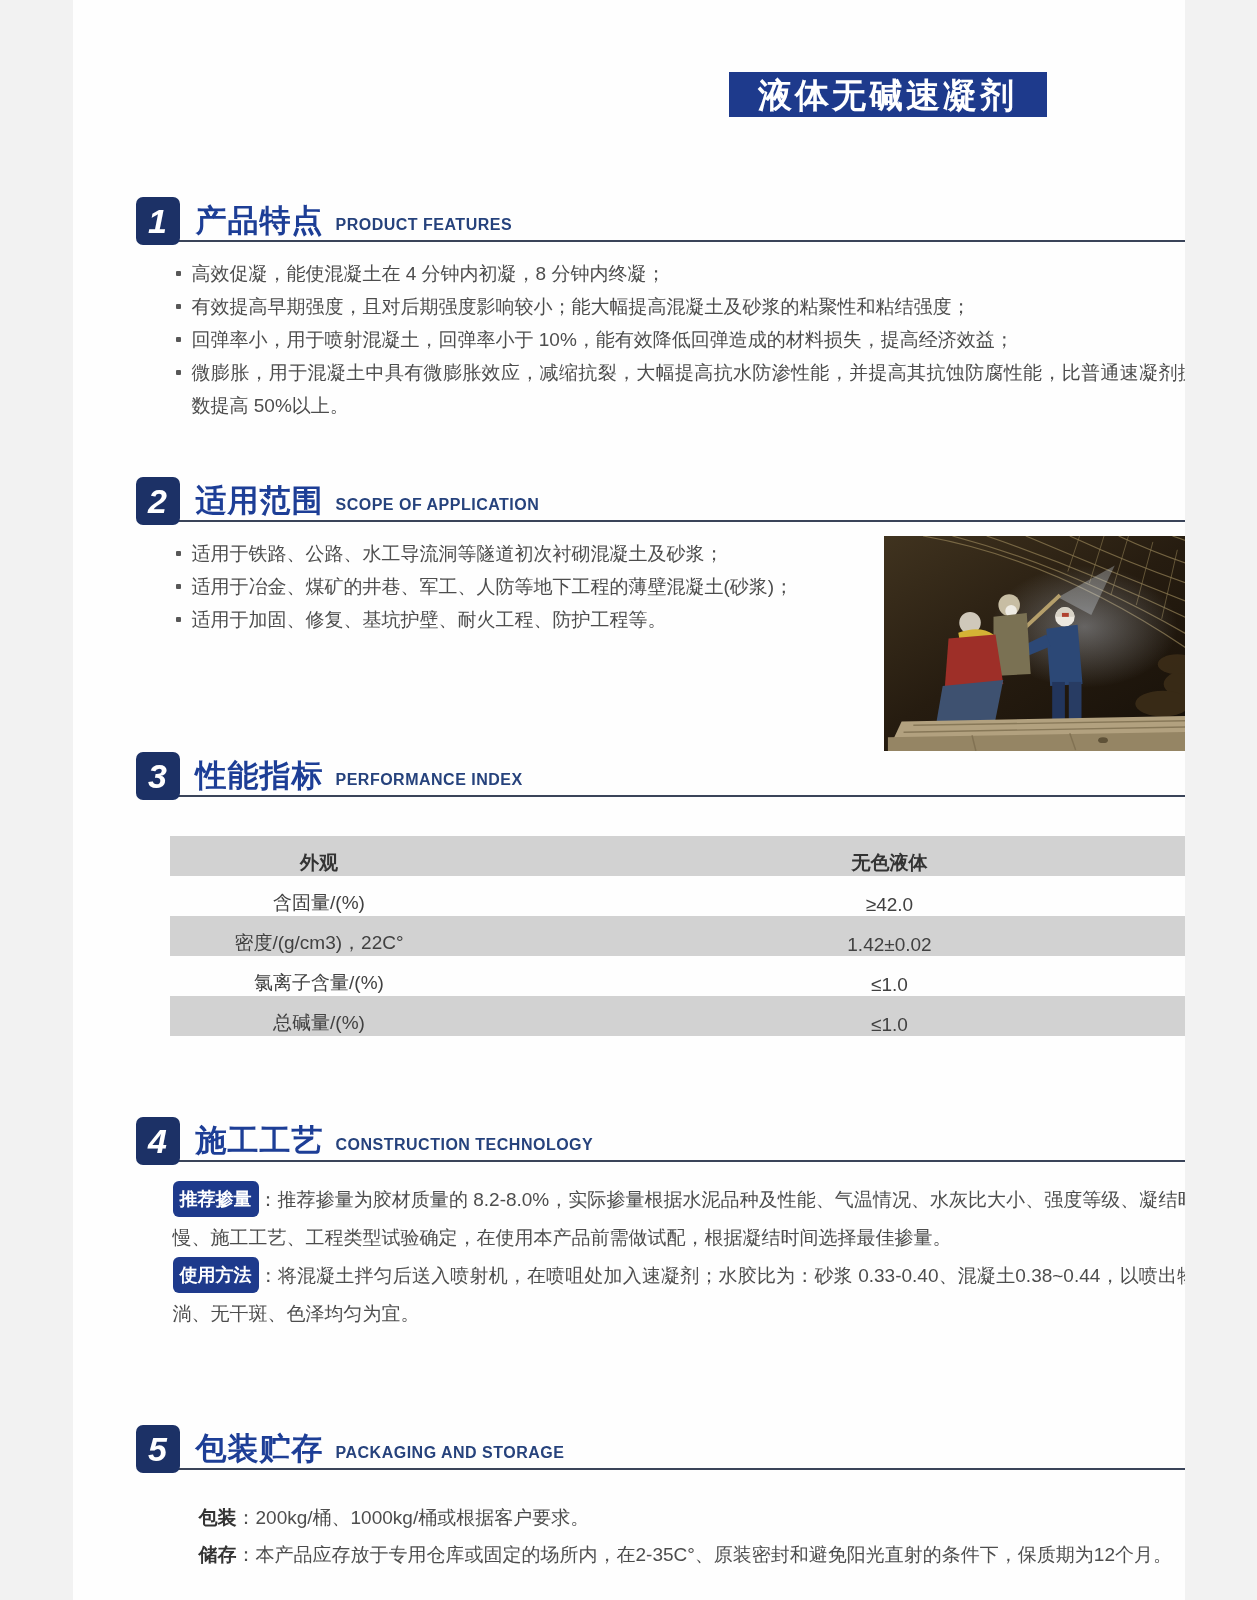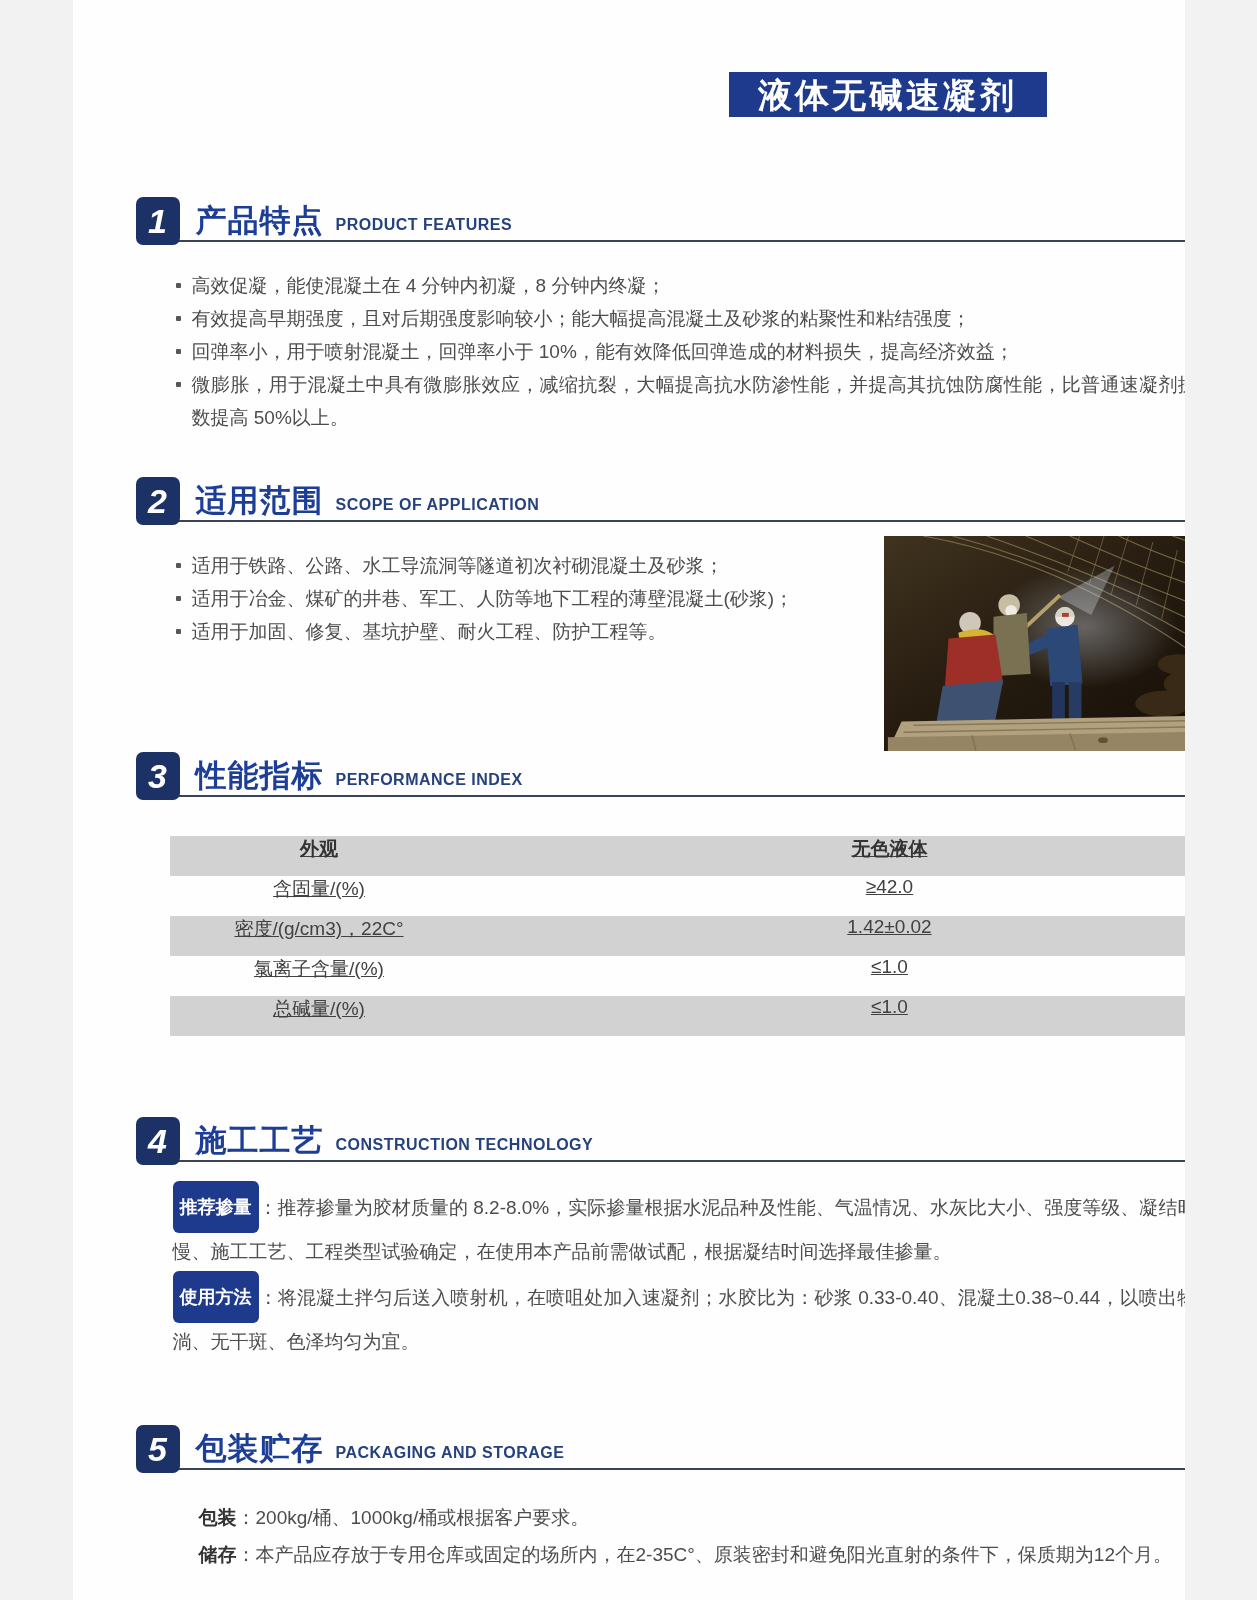--- a/index.html
+++ b/index.html
@@ -19,39 +19,39 @@
   .sec-header{position:relative;height:48px;display:flex;align-items:flex-end;}
   .sec-line{position:absolute;left:3px;right:0;bottom:3px;height:2px;background:#3a4459;}
   .num-box{
     position:relative;z-index:2;flex:0 0 44px;width:44px;height:48px;background:#1c3166;
     border-radius:7px;color:#fff;font-size:34px;font-weight:bold;font-style:italic;
     text-align:center;line-height:48px;
   }
   .sec-title{margin-left:16px;color:#1d3e96;font-size:31px;font-weight:bold;line-height:1;padding-bottom:9px;letter-spacing:1px;}
   .sec-en{margin-left:12px;color:#26427c;font-size:16px;font-weight:bold;letter-spacing:.5px;padding-bottom:11px;white-space:nowrap;}
   
-  .bullets{list-style:none;margin:24px 0 0;padding:0 0 0 38px;color:#4d4d4d;font-size:19px;}
+  .bullets{list-style:none;margin:12px 0 0;padding:0 0 0 38px;color:#4d4d4d;font-size:19px;}
   .bullets li{position:relative;padding-left:18px;line-height:33px;text-align:justify;}
   .bullets li::before{content:"";position:absolute;left:2px;top:14px;width:5px;height:5px;background:#575757;border-radius:1px;}
   
   .s2-row{display:flex;align-items:flex-start;}
   .s2-row .bullets{flex:0 0 655px;}
   .photo{margin-left:auto;margin-top:11px;width:352px;height:215px;display:block;background:#17110a;}
   
   .ptable{margin:36px 0 0 34px;width:1031px;font-size:19px;color:#414141;}
-  .ptable .row{display:flex;height:40px;align-items:flex-start;text-decoration:underline;}
+  .ptable .row{display:flex;height:40px;align-items:flex-end;}
   .ptable .gray{background:#d2d2d2;}
   .ptable .cell-l{width:29%;text-align:center;}
   .ptable .cell-r{width:71%;text-align:center;padding-left:110px;box-sizing:border-box;}
   .ptable .hdr .cell-l,.ptable .hdr .cell-r{font-weight:bold;color:#333;}
   
   .paras{margin:16px 0 0 37px;width:1062px;font-size:19px;line-height:38px;color:#4d4d4d;text-align:justify;}
   .paras p{margin:0;}
   .badge{display:inline-block;background:#1e3a8c;color:#fff;font-weight:bold;font-size:18px;
-         padding:12px 7px;line-height:28px;border-radius:6px;vertical-align:1px;}
+         padding:4px 7px;line-height:28px;border-radius:6px;vertical-align:1px;}
   
   .pack{margin:26px 0 0 37px;width:1080px;font-size:19px;line-height:37px;color:#4d4d4d;}
   .pack p{margin:0;}
   .pack .plabel{font-weight:bold;color:#333;margin-left:26px;}
 </style>
 </head>
 <body>
 
 <div class="page">
 

